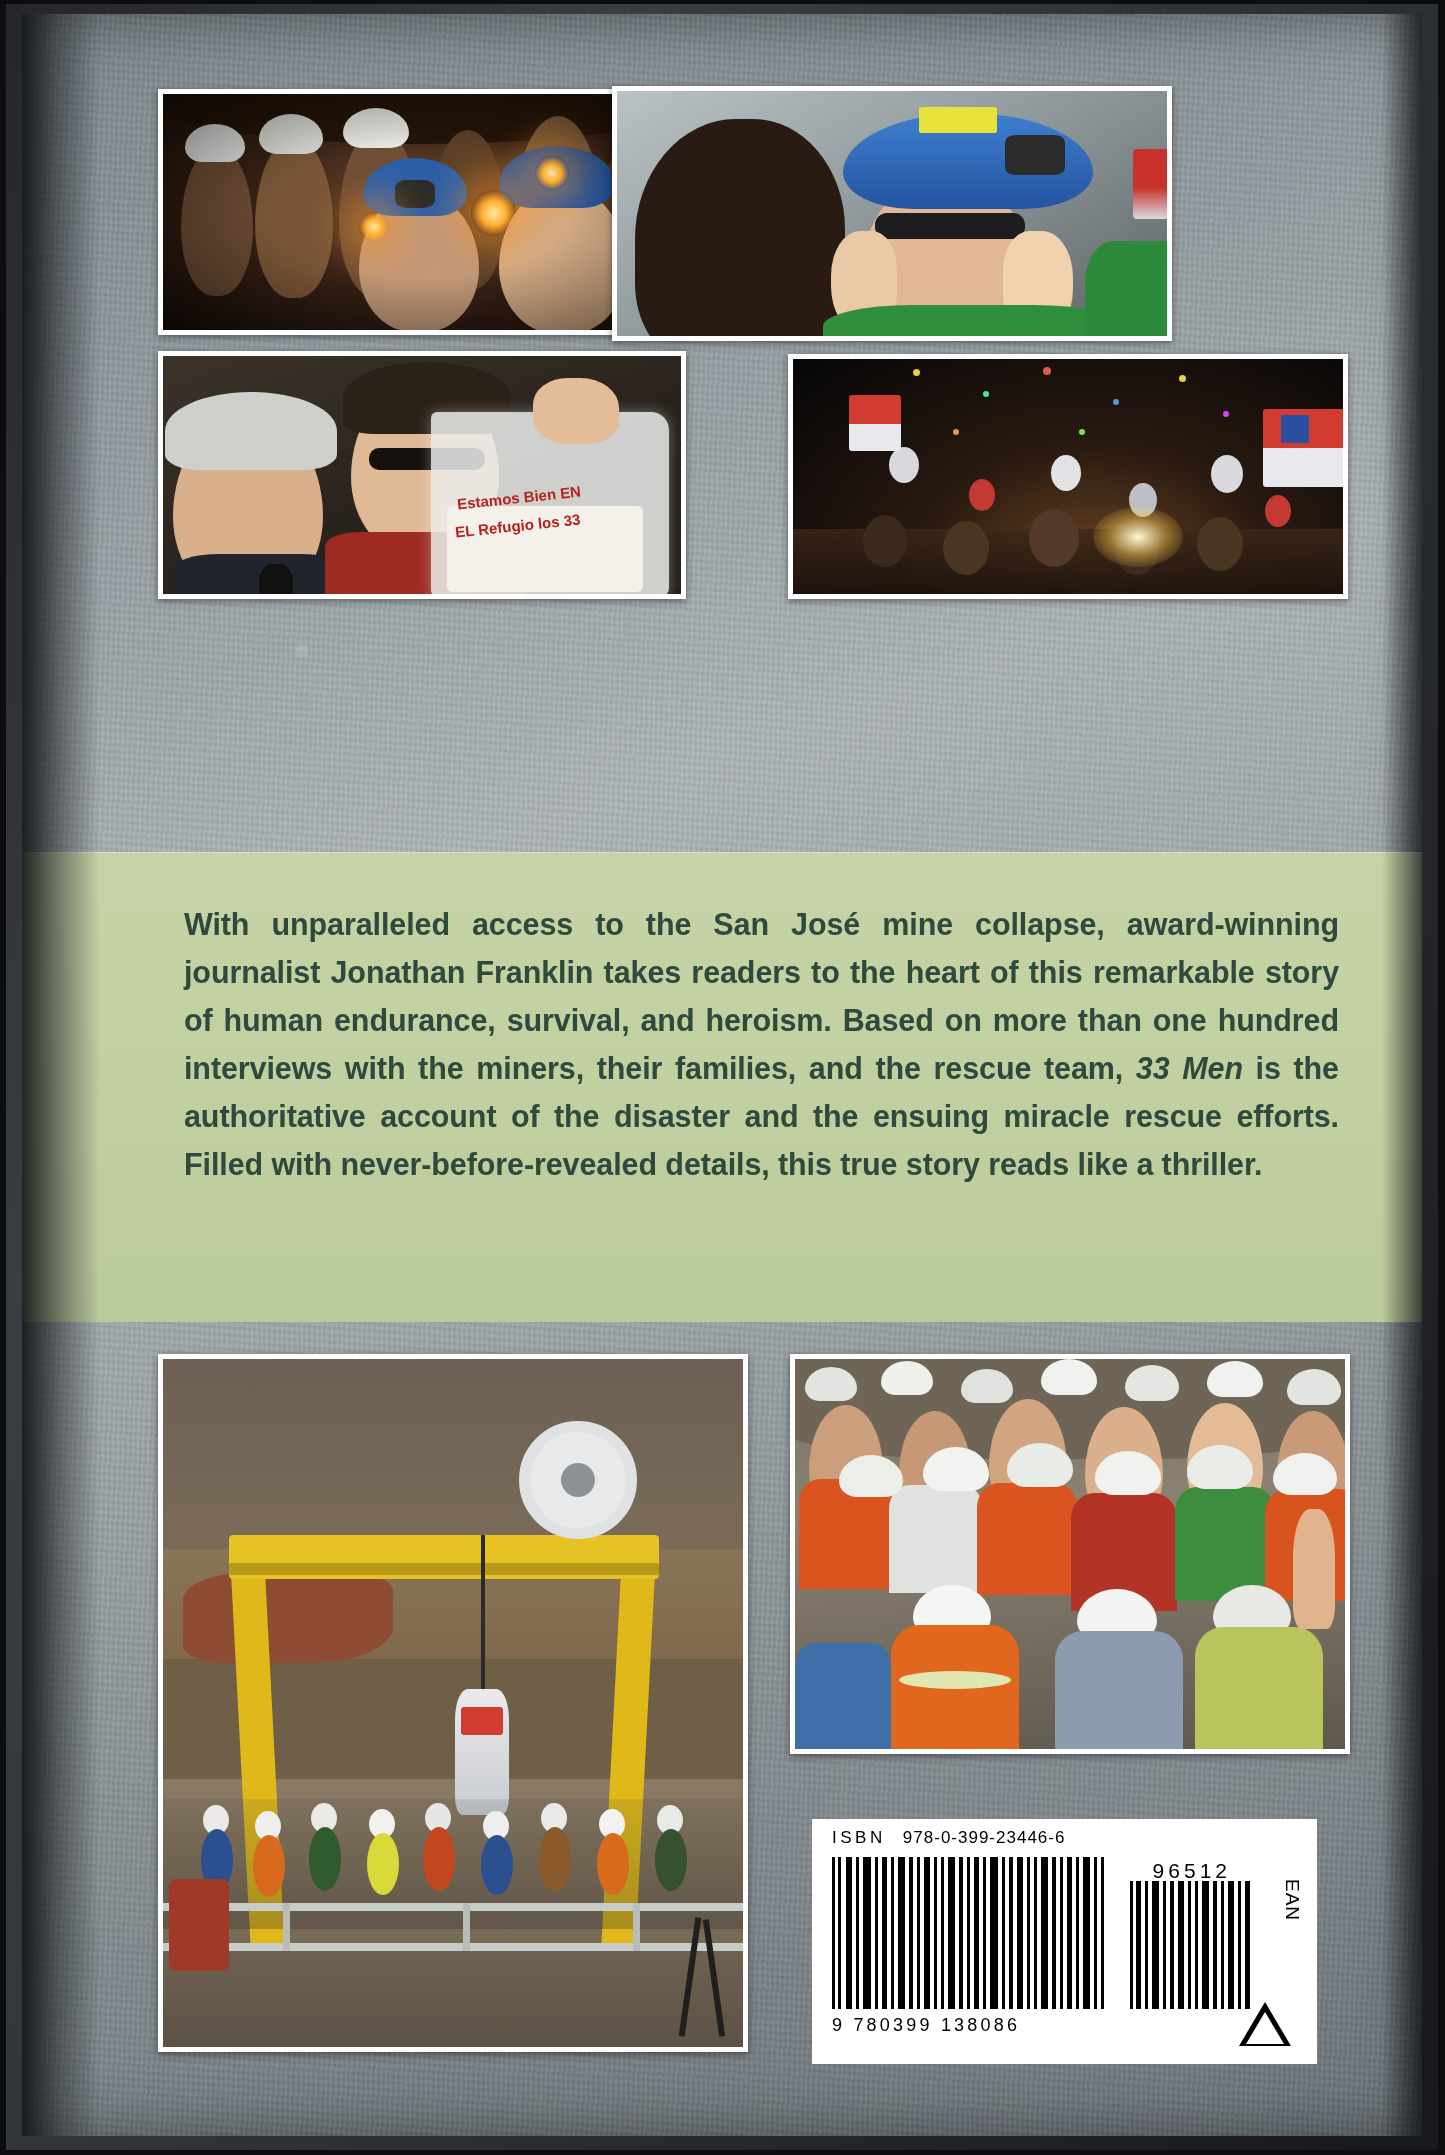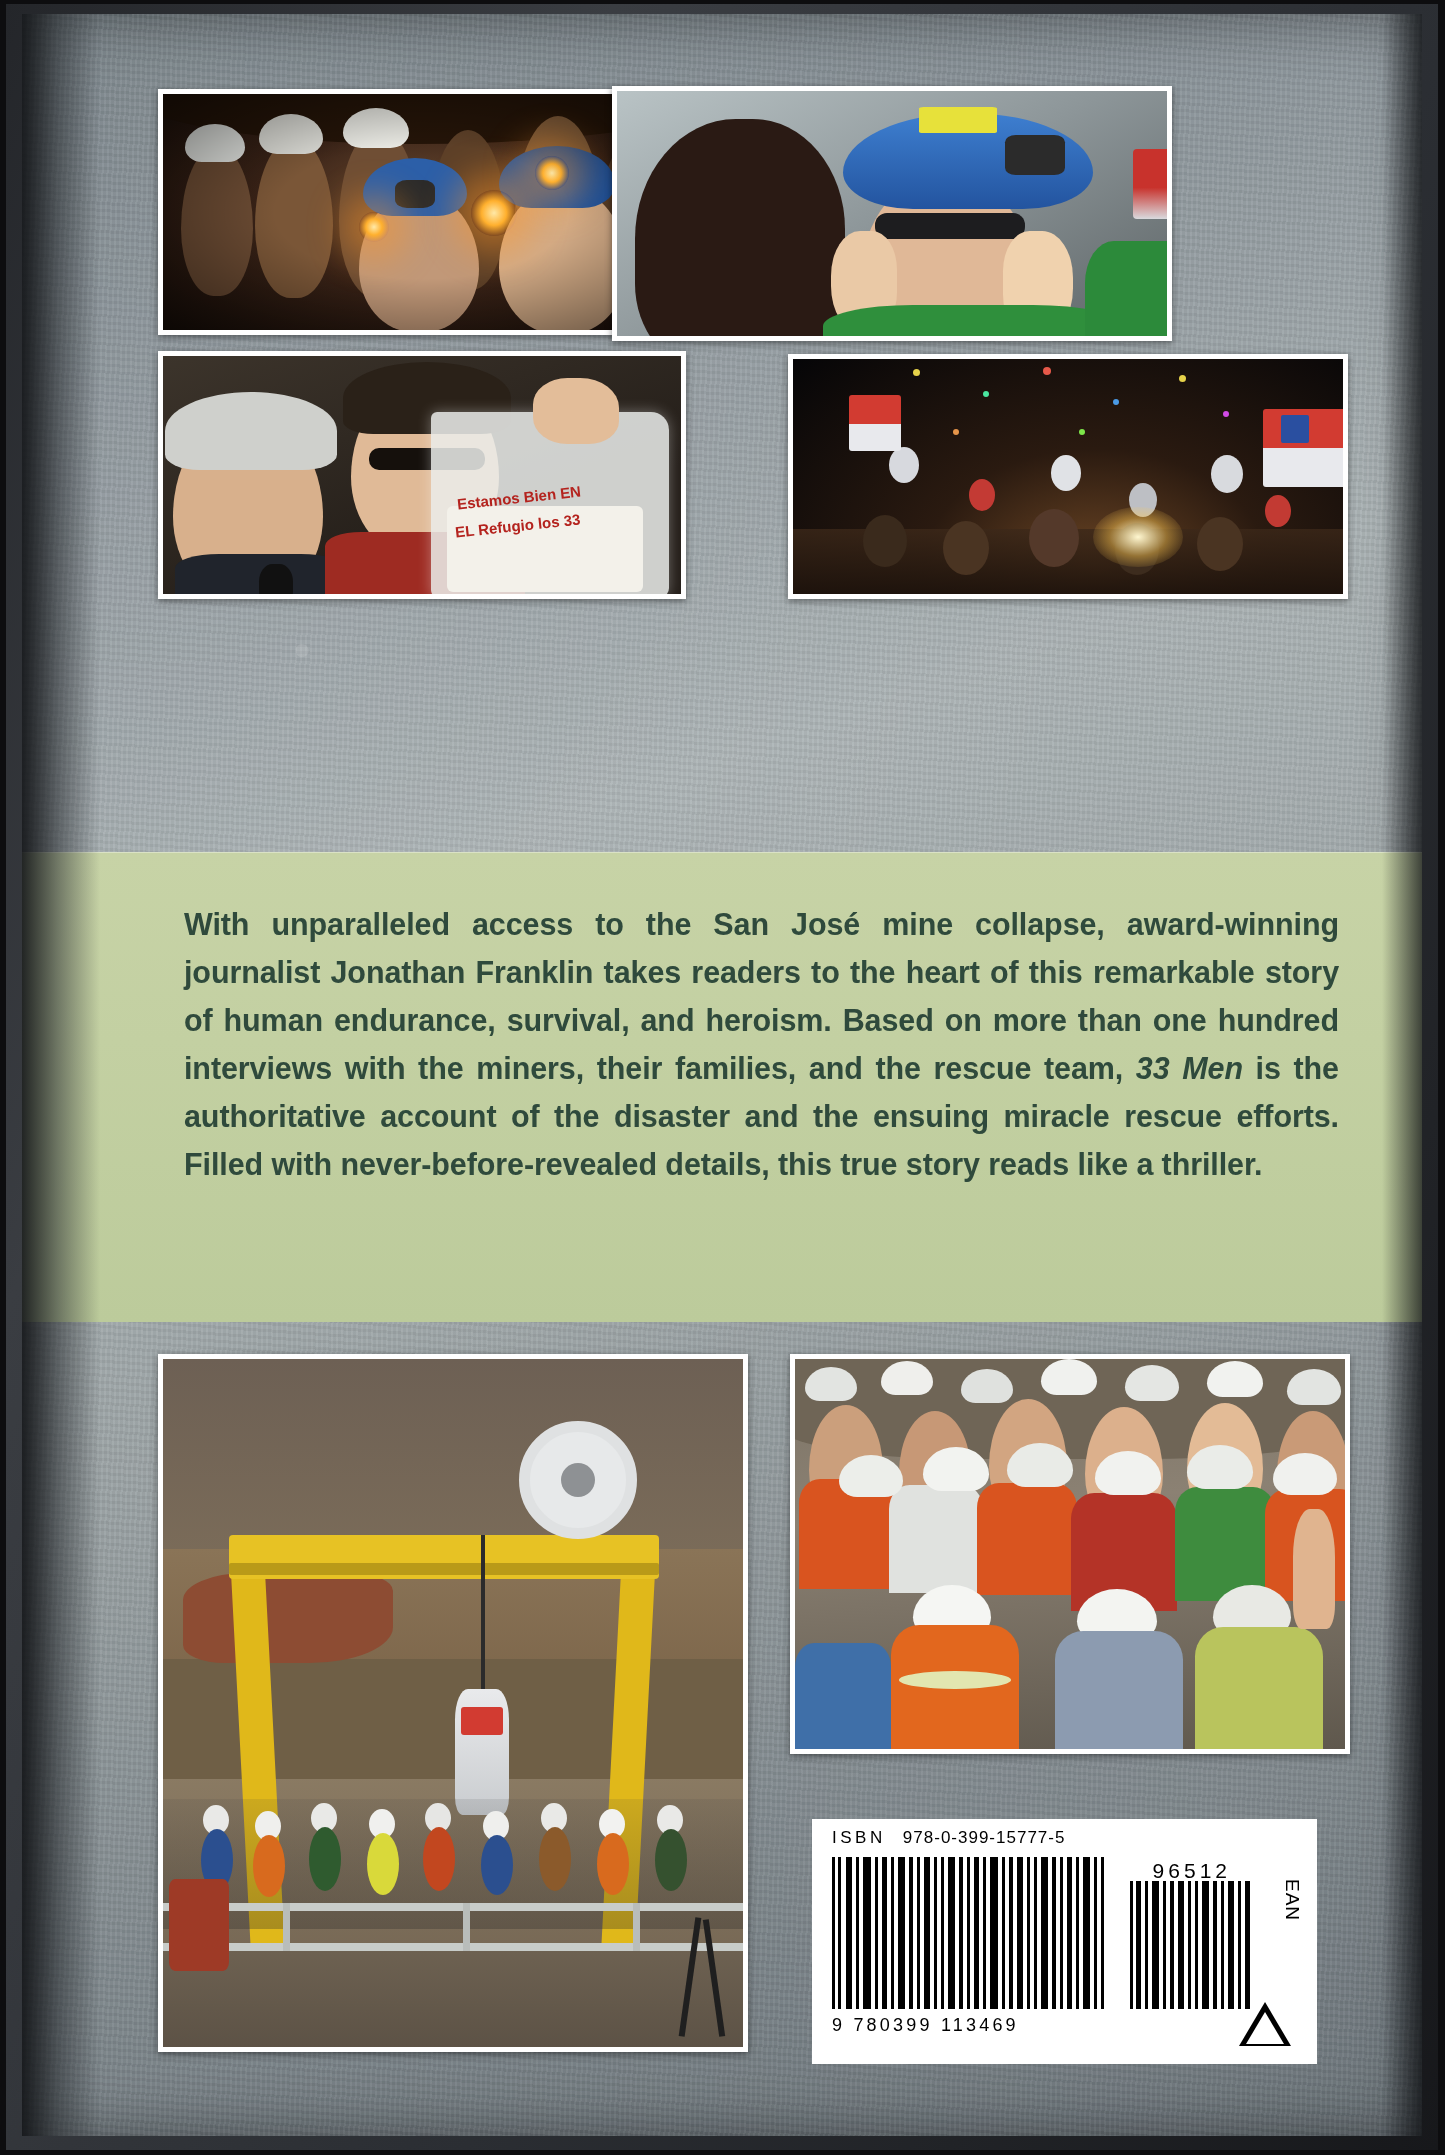--- a/index.html
+++ b/index.html
@@ -491,21 +491,21 @@
         <div class="blob" style="left:400px;top:268px;width:128px;height:134px;background:#b9c45d;border-radius:22% 22% 0 0;"></div>
         <div class="blob" style="left:0;top:284px;width:96px;height:120px;background:#3f6fa8;border-radius:20% 20% 0 0;"></div>
 
         <div class="blob" style="left:498px;top:150px;width:42px;height:120px;background:#e0b48f;border-radius:40% 40% 20% 20%;"></div>
       </div>
     </div>
 
     <div class="barcode-block">
       <div class="isbn-line">
         <span class="sp">ISBN</span>
-        &nbsp;&nbsp;<span>978-0-399-15777-5</span>
+        &nbsp;&nbsp;<span>978-0-399-23446-6</span>
       </div>
       <div class="price-code">96512</div>
       <div class="ean-label">EAN</div>
 
       <div class="bars-main">
         <div class="bar" style="left:0px;width:3px;"></div>
         <div class="bar" style="left:6px;width:3px;"></div>
         <div class="bar" style="left:14px;width:6px;"></div>
         <div class="bar" style="left:24px;width:3px;"></div>
         <div class="bar" style="left:31px;width:8px;"></div>
@@ -550,20 +550,20 @@
         <div class="bar" style="left:58px;width:3px;"></div>
         <div class="bar" style="left:65px;width:3px;"></div>
         <div class="bar" style="left:72px;width:7px;"></div>
         <div class="bar" style="left:83px;width:4px;"></div>
         <div class="bar" style="left:91px;width:3px;"></div>
         <div class="bar" style="left:98px;width:6px;"></div>
         <div class="bar" style="left:108px;width:3px;"></div>
         <div class="bar" style="left:115px;width:5px;"></div>
       </div>
 
-      <div class="ean-digits">9 780399 113469</div>
+      <div class="ean-digits">9 780399 138086</div>
       <div class="triangle-mark"></div>
     </div>
 
     <div class="spine-shadow"></div>
     <div class="right-shadow"></div>
   </div>
 </div>
 
 </body></html>

